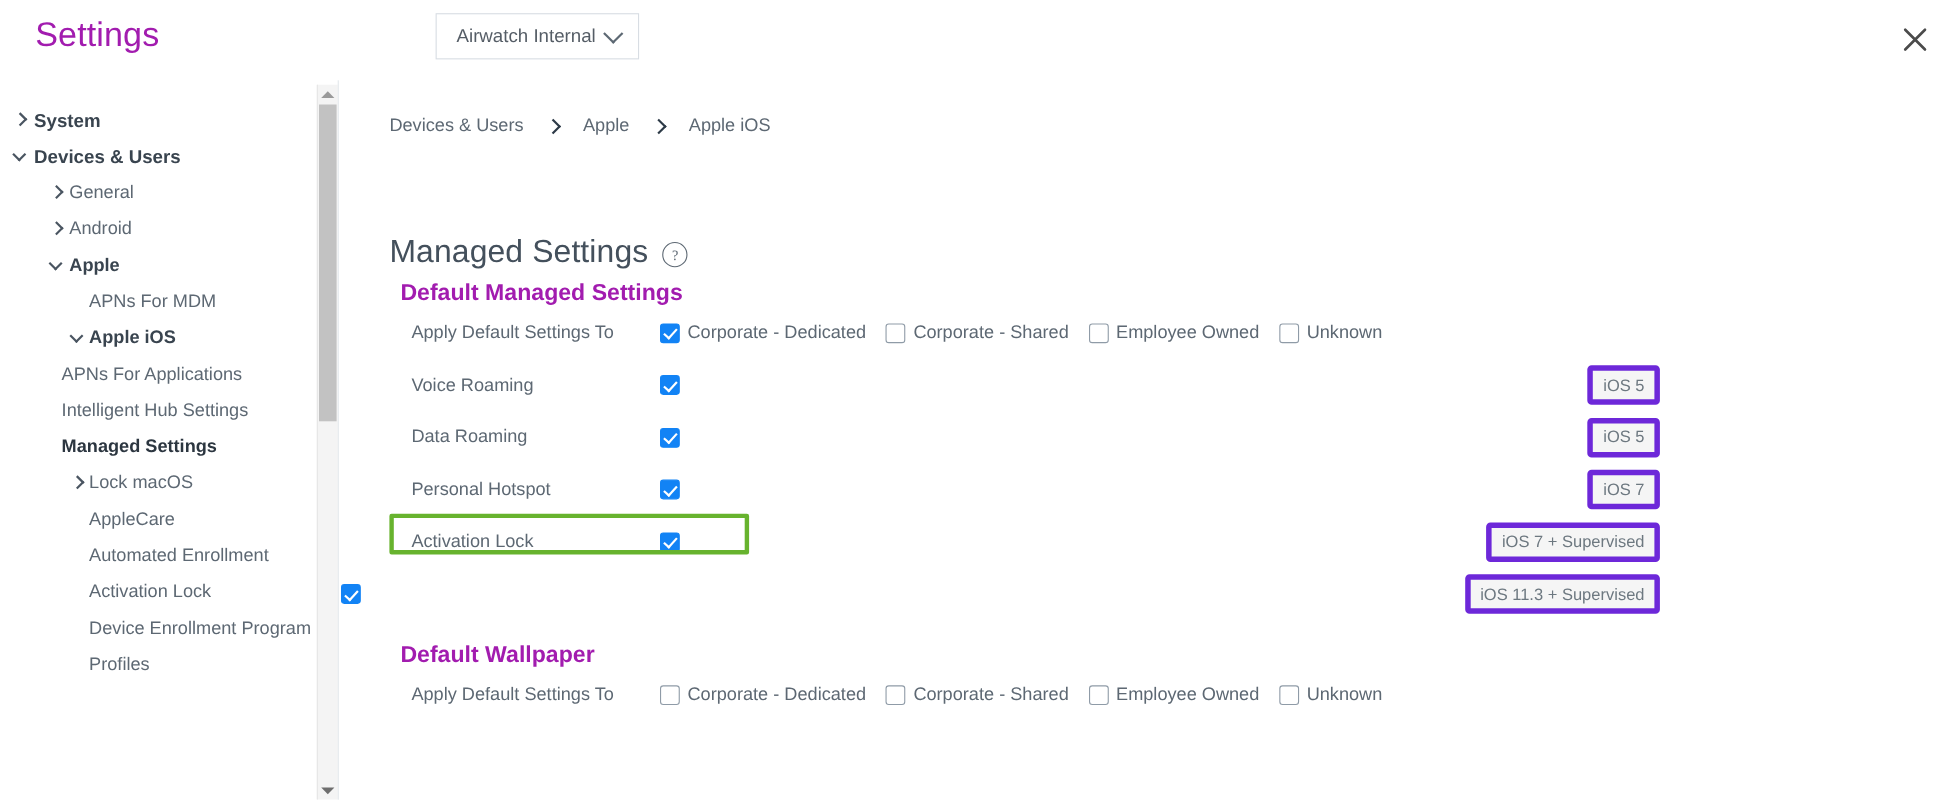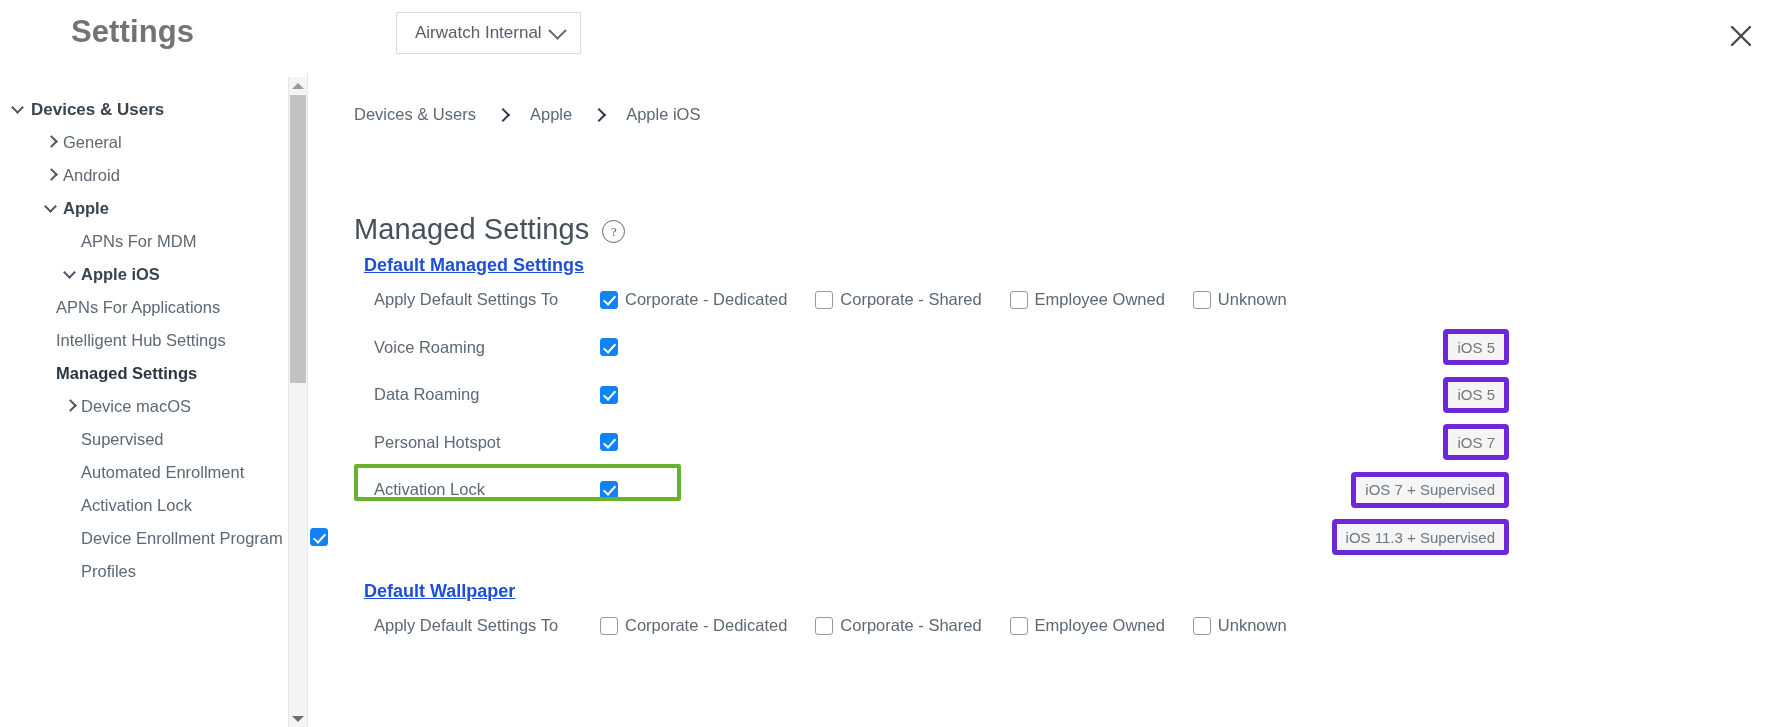--- a/index.html
+++ b/index.html
@@ -20,24 +20,23 @@
   .app-header {
     position: relative;
     height: 73px;
     box-sizing: border-box;
   }
   .app-title {
     position: absolute;
     left: 32px;
     top: 14px;
     font-size: 31px;
-    font-weight: 700;
-    color: #737373;
+    font-weight: 400;
+    color: #a21caf;
     letter-spacing: 0.1px;
-    margin-left: 39px;
   }
   .org-selector {
     position: absolute;
     left: 396px;
     top: 12px;
     height: 42px;
     box-sizing: border-box;
     display: flex;
     align-items: center;
     gap: 9px;
@@ -257,25 +256,24 @@
   }
 
   .form-area {
     position: absolute;
     left: 0;
     top: 182px;
     right: 0;
     bottom: 0;
   }
   .section-header {
-    font-size: 18px;
+    font-size: 21px;
     font-weight: 700;
-    color: #1d4ed8;
+    color: #a21caf;
     padding-left: 54px;
-    text-decoration: underline;
   }
   .section-header.wallpaper { margin-top: 20px; }
 
   .form-row {
     position: relative;
     display: flex;
     align-items: center;
     height: 47.5px;
   }
   .row-label {
@@ -317,21 +315,21 @@
     top: 1.5px;
     width: 5px;
     height: 10px;
     border-right: 2.4px solid #ffffff;
     border-bottom: 2.4px solid #ffffff;
     transform: rotate(42deg);
   }
   .cb-group {
     display: flex;
     align-items: flex-start;
-    gap: 16px;
+    gap: 6px;
   }
   .cb-opt {
     display: flex;
     align-items: center;
     gap: 7px;
     margin-right: 12px;
     cursor: pointer;
   }
   .cb-opt .txt {
     font-size: 16.5px;
@@ -393,20 +391,24 @@
       <line x1="22" y1="4" x2="4" y2="22" stroke="#4b4b4b" stroke-width="2.4" stroke-linecap="round"></line>
     </svg>
   </div>
 </div>
 
 <div class="app-body">
 
   <div class="sidebar">
     <div class="nav-list" id="nav-list">
         <div class="nav-item lvl0 bold">
+          <span class="chev"></span>
+          <span class="label">System</span>
+        </div>
+        <div class="nav-item lvl0 bold">
           <span class="chev open"></span>
           <span class="label">Devices &amp; Users</span>
         </div>
         <div class="nav-item lvl1">
           <span class="chev"></span>
           <span class="label">General</span>
         </div>
         <div class="nav-item lvl1">
           <span class="chev"></span>
           <span class="label">Android</span>
@@ -426,24 +428,24 @@
           <span class="label">APNs For Applications</span>
         </div>
         <div class="nav-item lvl3">
           <span class="label">Intelligent Hub Settings</span>
         </div>
         <div class="nav-item lvl3 bold">
           <span class="label">Managed Settings</span>
         </div>
         <div class="nav-item lvl2">
           <span class="chev"></span>
-          <span class="label">Device macOS</span>
-        </div>
-        <div class="nav-item lvl2">
-          <span class="label">Supervised</span>
+          <span class="label">Lock macOS</span>
+        </div>
+        <div class="nav-item lvl2">
+          <span class="label">AppleCare</span>
         </div>
         <div class="nav-item lvl2">
           <span class="label">Automated Enrollment</span>
         </div>
         <div class="nav-item lvl2">
           <span class="label">Activation Lock</span>
         </div>
         <div class="nav-item lvl2">
           <span class="label">Device Enrollment Program</span>
         </div>

